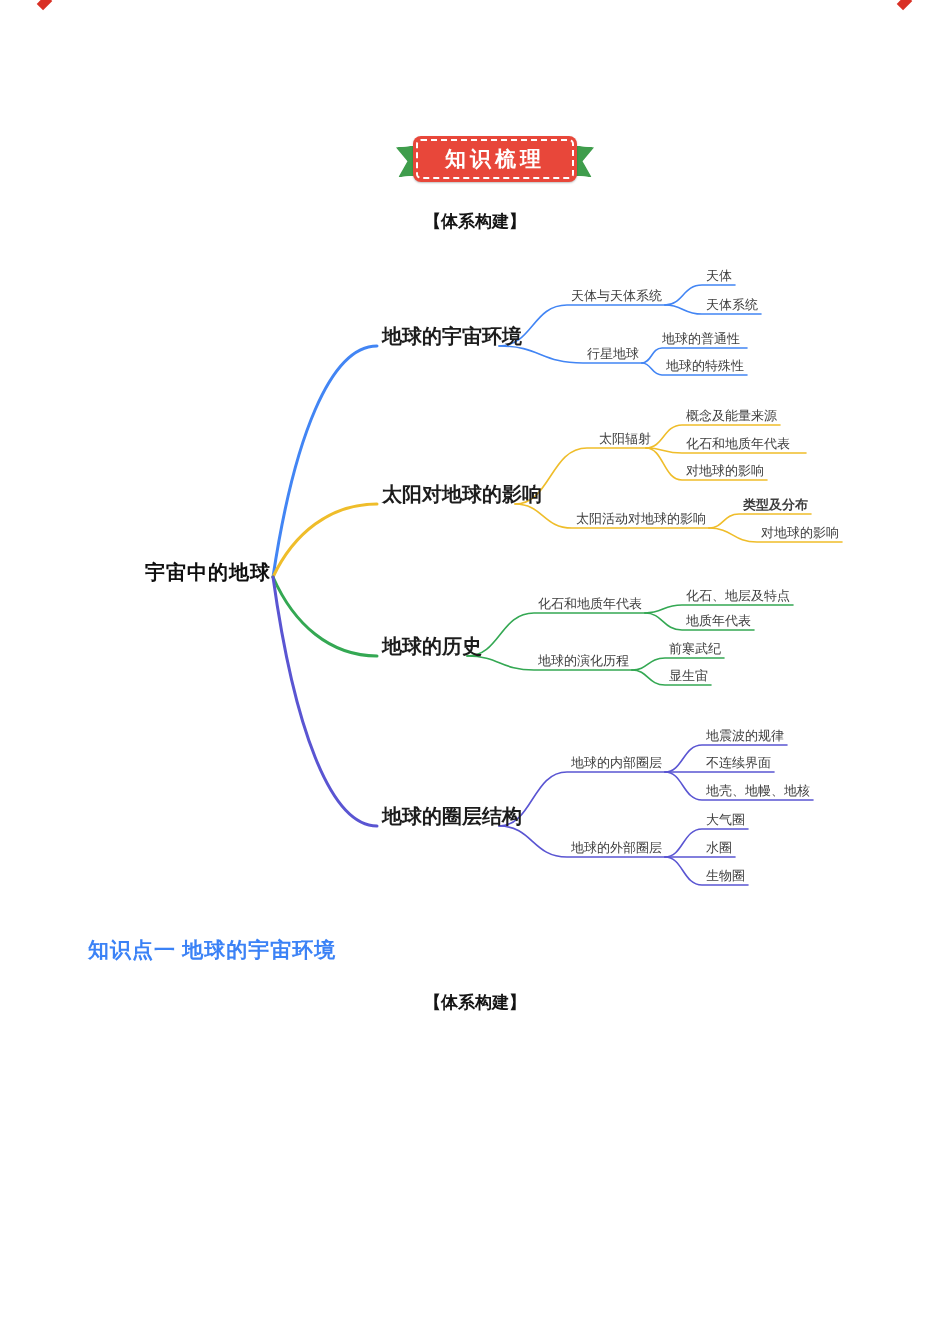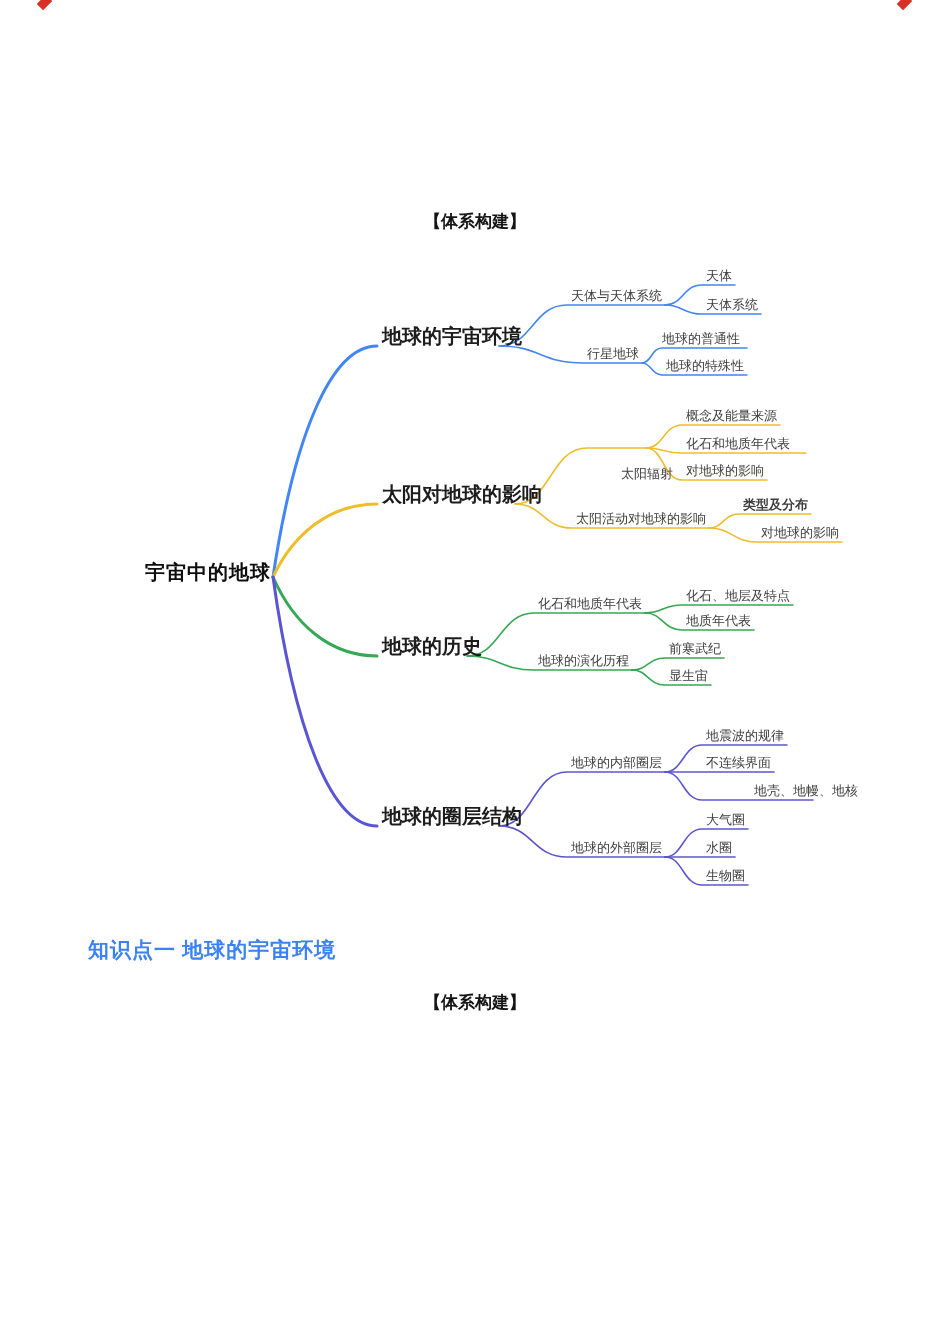--- a/index.html
+++ b/index.html
@@ -59,20 +59,25 @@
   .node.root{font-size:20px;line-height:24px;font-weight:bold;color:#0e0e0e;letter-spacing:1px;}
 </style>
 </head>
 <body>
 
 <div class="page">
 
   <div class="corner-mark left"></div>
   <div class="corner-mark right"></div>
 
+  <div class="banner-wrap">
+    <div class="ribbon-end left"></div>
+    <div class="ribbon-end right"></div>
+    <div class="banner-box">知识梳理</div>
+  </div>
 
   <div class="h-center top">【体系构建】</div>
 
   <div id="mindmap">
     <svg id="mindmap-svg" width="950" height="1344">
         <path d="M 273 577 C 293.8 438.4, 330.2 346, 377 346" stroke="#4285f4" stroke-width="3" fill="none" stroke-linecap="round"></path>
         <path d="M 499 346 C 532.5 346, 532.5 305, 567 305 L 665 305" stroke="#4285f4" stroke-width="1.6" fill="none" stroke-linecap="round"></path>
         <path d="M 665 305 C 683 305, 683 285, 702 285 L 735 285" stroke="#4285f4" stroke-width="1.6" fill="none" stroke-linecap="round"></path>
         <path d="M 665 305 C 683 305, 683 314, 702 314 L 761 314" stroke="#4285f4" stroke-width="1.6" fill="none" stroke-linecap="round"></path>
         <path d="M 499 346 C 540.5 346, 540.5 363, 583 363 L 642 363" stroke="#4285f4" stroke-width="1.6" fill="none" stroke-linecap="round"></path>
@@ -105,39 +110,39 @@
       </svg>
   <div class="node root" style="left: 145px; top: 560px;">宇宙中的地球</div>
       <div class="node branch" style="left: 380px; top: 326px;">地球的宇宙环境</div>
       <div class="node small" style="left: 568px; top: 287px;">天体与天体系统</div>
       <div class="node small" style="left: 703px; top: 267px;">天体</div>
       <div class="node small" style="left: 703px; top: 296px;">天体系统</div>
       <div class="node small" style="left: 584px; top: 345px;">行星地球</div>
       <div class="node small" style="left: 659px; top: 330px;">地球的普通性</div>
       <div class="node small" style="left: 663px; top: 357px;">地球的特殊性</div>
       <div class="node branch" style="left: 380px; top: 484px;">太阳对地球的影响</div>
-      <div class="node small" style="left: 618px; top: 430px; margin-top: 35px;">太阳辐射</div>
+      <div class="node small" style="left: 596px; top: 430px;">太阳辐射</div>
       <div class="node small" style="left: 683px; top: 407px;">概念及能量来源</div>
       <div class="node small" style="left: 683px; top: 435px;">化石和地质年代表</div>
       <div class="node small" style="left: 683px; top: 462px;">对地球的影响</div>
       <div class="node small" style="left: 573px; top: 510px;">太阳活动对地球的影响</div>
       <div class="node small" style="left: 740px; top: 496px; font-weight: bold;">类型及分布</div>
       <div class="node small" style="left: 758px; top: 524px;">对地球的影响</div>
       <div class="node branch" style="left: 380px; top: 636px;">地球的历史</div>
       <div class="node small" style="left: 535px; top: 595px;">化石和地质年代表</div>
       <div class="node small" style="left: 683px; top: 587px;">化石、地层及特点</div>
       <div class="node small" style="left: 683px; top: 612px;">地质年代表</div>
       <div class="node small" style="left: 535px; top: 652px;">地球的演化历程</div>
       <div class="node small" style="left: 666px; top: 640px;">前寒武纪</div>
       <div class="node small" style="left: 666px; top: 667px;">显生宙</div>
       <div class="node branch" style="left: 380px; top: 806px;">地球的圈层结构</div>
       <div class="node small" style="left: 568px; top: 754px;">地球的内部圈层</div>
       <div class="node small" style="left: 703px; top: 727px;">地震波的规律</div>
       <div class="node small" style="left: 703px; top: 754px;">不连续界面</div>
-      <div class="node small" style="left: 703px; top: 782px; margin-left: 48px;">地壳、地幔、地核</div>
+      <div class="node small" style="left: 703px; top: 782px;">地壳、地幔、地核</div>
       <div class="node small" style="left: 568px; top: 839px;">地球的外部圈层</div>
       <div class="node small" style="left: 703px; top: 811px;">大气圈</div>
       <div class="node small" style="left: 703px; top: 839px;">水圈</div>
       <div class="node small" style="left: 703px; top: 867px;">生物圈</div>
     </div>
 
   <div class="kp-heading">知识点一 地球的宇宙环境</div>
   <div class="h-center bottom">【体系构建】</div>
 
 </div>

